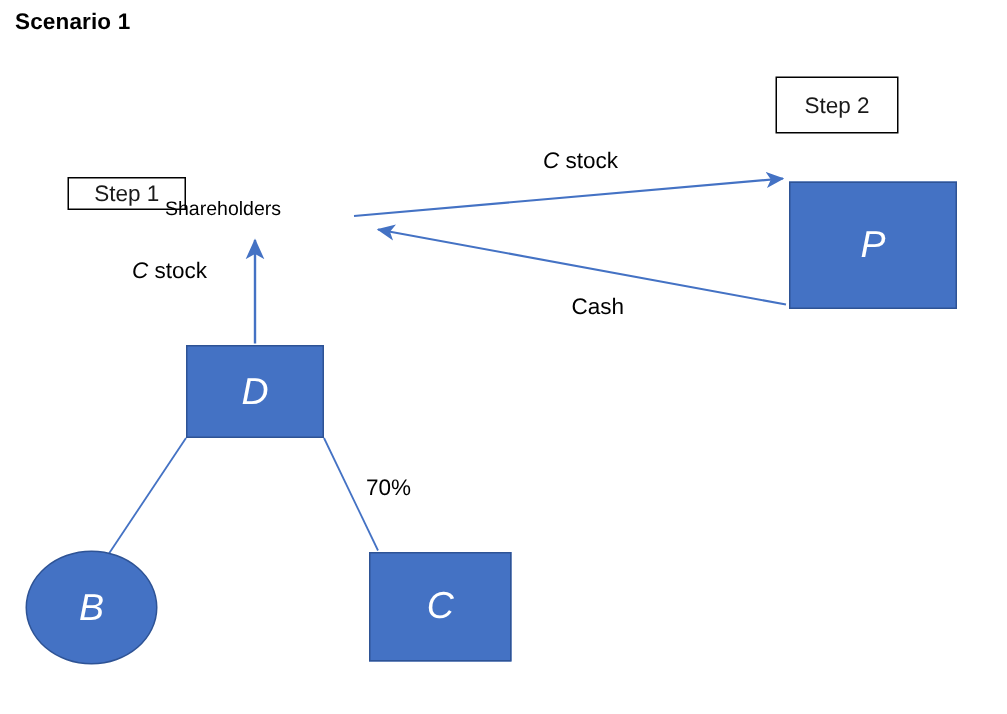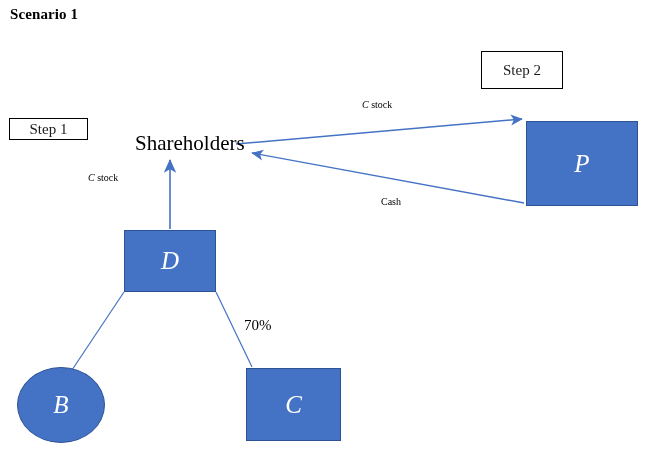--- a/index.html
+++ b/index.html
@@ -6,21 +6,21 @@
     margin: 0;
     padding: 0;
     background: #ffffff;
   }
   #canvas {
     position: relative;
     width: 671px;
     height: 476px;
     background: #ffffff;
     overflow: hidden;
-    font-family: Liberation Serif, serif;
+    font-family: Liberation Sans, sans-serif;
   }
   #svg-layer {
     position: absolute;
     left: 0;
     top: 0;
     width: 671px;
     height: 476px;
   }
   .title {
     position: absolute;
@@ -34,20 +34,21 @@
   .step-box {
     position: absolute;
     box-sizing: border-box;
     border: 1.5px solid #000000;
     background: #ffffff;
     display: flex;
     align-items: center;
     justify-content: center;
     font-size: 15px;
     color: #1a1a1a;
+    margin-left: 36px;
   }
   #step1-box { left: 9px;  top: 118px; width: 79px; height: 22px; }
   #step2-box { left: 481px; top: 51px;  width: 82px; height: 38px; }
 
   .node-box {
     position: absolute;
     box-sizing: border-box;
     background: #4472C4;
     border: 1.5px solid #2E5395;
     display: flex;
@@ -77,26 +78,26 @@
   #node-b { left: 17px; top: 367px; width: 88px; height: 76px; }
 
   .plain-label {
     position: absolute;
     font-size: 16px;
     color: #000000;
     white-space: nowrap;
   }
   .edge-label {
     position: absolute;
-    font-size: 10px;
+    font-size: 15px;
     color: #000000;
     white-space: nowrap;
   }
   .edge-label .it { font-style: italic; }
-  #label-shareholders { left: 135px; top: 131px; font-size: 21px; }
+  #label-shareholders { left: 110px; top: 131px; font-size: 13px; }
   #label-cstock-left   { left: 88px;  top: 172px; }
   #label-cstock-top    { left: 362px; top: 99px; }
   #label-cash          { left: 381px; top: 196px; }
   #label-seventy       { left: 244px; top: 317px; font-size: 15px; text-align: center; }
 </style>
 </head>
 <body>
 
 <div id="canvas">
 

